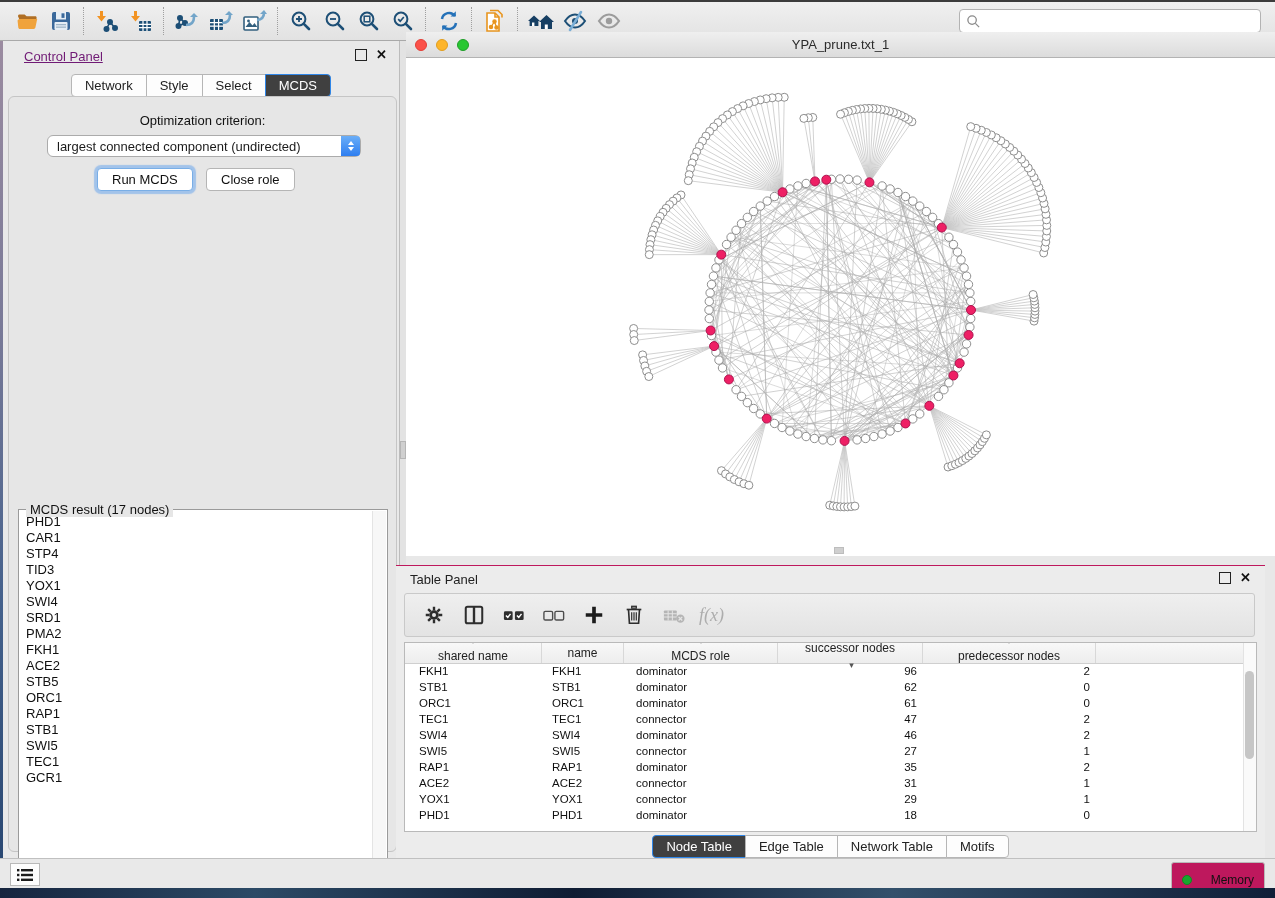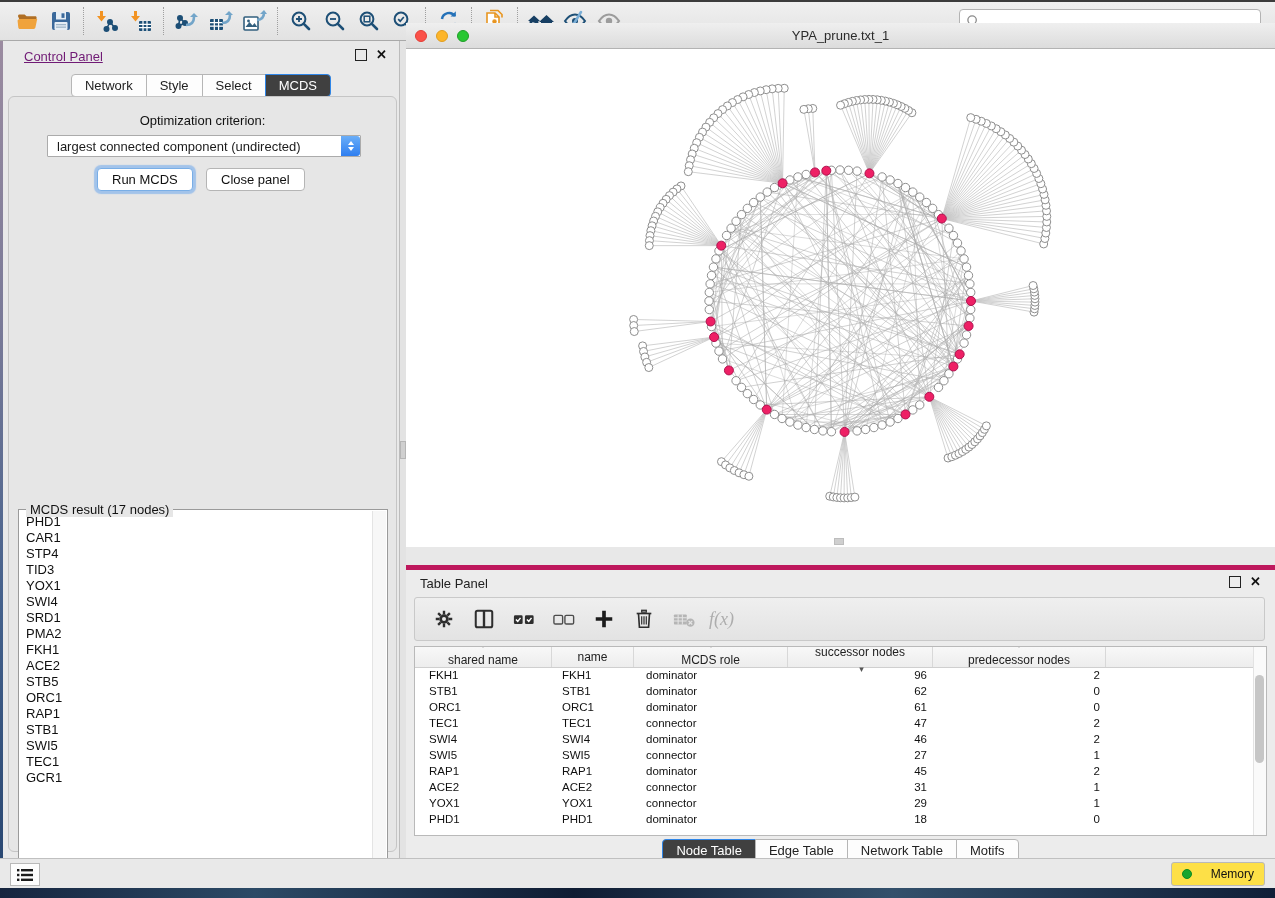--- a/index.html
+++ b/index.html
@@ -30,51 +30,51 @@
   .close-x{font-size:13px;font-weight:bold;color:#111;line-height:10px;}
   #cp-tabs{position:absolute;left:0;top:33px;width:100%;display:flex;justify-content:center;}
   .tab{border:1px solid #b6b6b6;background:#fdfdfd;padding:3px 13px;font-size:13px;margin-left:-1px;color:#222;}
   .tab:first-child{border-radius:4px 0 0 4px;margin-left:0;}
   .tab:last-child{border-radius:0 4px 4px 0;}
   .tab.active{background:#404040;border-color:#2f86e8;color:#fff;}
   #cp-inner{position:absolute;left:5px;top:55px;width:387px;height:754px;background:#e6e6e6;
             border:1px solid #c5c5c5;border-radius:6px;}
   #opt-label{position:absolute;left:0;top:16px;width:100%;text-align:center;font-size:13px;color:#111;}
   #criterion{position:absolute;left:38px;top:38px;width:314px;height:22px;background:#fff;border:1px solid #ababab;
-             border-radius:1px;display:flex;align-items:center;box-sizing:border-box;}
+             border-radius:6px;display:flex;align-items:center;box-sizing:border-box;}
   #criterion .sel-text{flex:1;font-size:13px;padding-left:9px;white-space:nowrap;overflow:hidden;}
   #criterion .stepper{width:19px;height:20px;border-radius:0 3px 3px 0;background:linear-gradient(#6aaef8,#2e7ef0);
              display:flex;flex-direction:column;align-items:center;justify-content:center;gap:2px;}
   .chev-up{width:0;height:0;border-left:3.5px solid transparent;border-right:3.5px solid transparent;border-bottom:4px solid #fff;}
   .chev-dn{width:0;height:0;border-left:3.5px solid transparent;border-right:3.5px solid transparent;border-top:4px solid #fff;}
   .cp-btn{position:absolute;top:71px;height:23px;background:#fff;border:1px solid #b5b5b5;border-radius:4px;
           font:13px "Liberation Sans",sans-serif;color:#111;padding:0 14px;}
   #run-btn{left:88px;border-color:#79aee6;box-shadow:0 0 1px 3px rgba(106,166,236,.55);}
   #close-btn{left:197px;}
   #result-box{position:absolute;left:9px;top:412px;width:368px;height:371px;background:#fff;border:1px solid #9a9a9a;}
   #result-legend{position:absolute;left:7px;top:-8px;background:#e6e6e6;padding:0 4px;font-size:13px;color:#111;}
   #mcds-list{position:absolute;left:1px;top:4px;width:350px;bottom:4px;overflow:hidden;}
   .mcds-item{font-size:13px;line-height:16px;padding-left:6px;color:#101010;}
   #mcds-scroll{position:absolute;right:1px;top:1px;width:13px;bottom:1px;background:#f7f7f7;border-left:1px solid #e4e4e4;}
   
   #v-splitter{position:absolute;left:400px;top:41px;width:6px;height:817px;background:#e3e3e3;}
   #v-grip{position:absolute;left:0;top:400px;width:6px;height:18px;background:#cfcfcf;border:1px solid #b5b5b5;box-sizing:border-box;}
   
-  #net-window{position:absolute;left:406px;top:23px;width:869px;height:524px;}
+  #net-window{position:absolute;left:406px;top:32px;width:869px;height:524px;}
   #net-titlebar{position:absolute;left:0;top:0;width:100%;height:26px;background:linear-gradient(#efefef,#dcdcdc);
                 border-bottom:1px solid #b3b3b3;box-sizing:border-box;}
   .tl{position:absolute;top:7px;width:12px;height:12px;border-radius:50%;}
   #tl-red{left:9px;background:#fb5149;border:1px solid #e33e37;box-sizing:border-box;}
   #tl-yellow{left:30px;background:#fdb52a;border:1px solid #e09e1f;box-sizing:border-box;}
   #tl-green{left:51px;background:#28c732;border:1px solid #1f9e28;box-sizing:border-box;}
   #net-title{position:absolute;left:0;top:5px;width:100%;text-align:center;font-size:13px;color:#2b2b2b;}
   #net-canvas{position:absolute;left:0;top:26px;width:869px;height:498px;background:#fff;}
   #net-grip{position:absolute;left:428px;top:489px;width:10px;height:7px;background:#cfcfcf;border:1px solid #bdbdbd;box-sizing:border-box;}
   
-  #table-panel{position:absolute;left:406px;top:565px;width:869px;height:293px;background:#ececec;border-top:5px solid #be185d;box-sizing:border-box;}
+  #table-panel{position:absolute;left:396px;top:565px;width:869px;height:293px;background:#ececec;border-top:1px solid #be185d;box-sizing:border-box;}
   #tp-title{position:absolute;left:14px;top:6px;font-size:13px;color:#222;}
   #tp-winbtns{right:14px;top:6px;}
   #tp-toolbar{position:absolute;left:8px;top:27px;width:851px;height:44px;background:linear-gradient(#efefef,#e3e3e3);
               border:1px solid #c9c9c9;border-radius:3px;box-sizing:border-box;display:flex;align-items:center;padding-left:14px;gap:10px;}
   .tp-icon{width:30px;height:30px;display:flex;align-items:center;justify-content:center;}
   #fx-label{font-family:"Liberation Serif",serif;font-style:italic;font-size:18px;color:#adadad;}
   #ntable{position:absolute;left:8px;top:76px;width:853px;height:190px;background:#fff;border:1px solid #b9b9b9;box-sizing:border-box;overflow:hidden;}
   #thead{display:flex;height:20px;border-bottom:1px solid #cfcfcf;background:linear-gradient(#f8f8f8,#ededed);}
   .hcell{display:flex;align-items:center;justify-content:center;gap:5px;font-size:12px;color:#222;
          border-right:1px solid #d8d8d8;box-sizing:border-box;height:100%;flex-direction:column;}
@@ -88,22 +88,22 @@
   .tcell.c2{width:154px;padding-left:12px;}
   .tcell.c3{width:145px;text-align:right;padding-right:6px;}
   .tcell.c4{width:173px;text-align:right;padding-right:6px;}
   #t-scroll{position:absolute;right:0;top:0;width:12px;height:100%;background:#fafafa;border-left:1px solid #e3e3e3;}
   #t-thumb{position:absolute;left:1px;top:28px;width:9px;height:88px;background:#c6c6c6;border-radius:5px;}
   #bottom-tabs{position:absolute;left:0;top:269px;width:100%;display:flex;justify-content:center;}
   
   #status-bar{position:absolute;left:0;top:858px;width:1275px;height:30px;background:#e9e9e9;border-top:1px solid #c0c0c0;box-sizing:border-box;}
   #list-btn{position:absolute;left:10px;top:4px;width:28px;height:21px;background:#fdfdfd;border:1px solid #b9b9b9;
             display:flex;align-items:center;justify-content:center;}
-  #memory-btn{position:absolute;right:10px;top:3px;height:22px;background:#fde047;border:1px solid #b9b9b9;border-radius:3px;
-              display:flex;align-items:center;gap:19px;padding:0 10px;font-size:12px;color:#111;}
+  #memory-btn{position:absolute;right:10px;top:3px;height:22px;background:#be185d;border:1px solid #b9b9b9;border-radius:3px;
+              display:flex;align-items:center;gap:19px;padding:6px 10px;font-size:12px;color:#111;}
   #mem-dot{width:10px;height:10px;border-radius:50%;background:#17a62e;border:1px solid #0e8a22;box-sizing:border-box;}
 </style>
 </head>
 <body>
 
 <div id="app">
 
   <div id="top-strip"></div>
 
   <div id="toolbar">
@@ -282,21 +282,21 @@
     <div id="cp-inner">
       <div id="opt-label">Optimization criterion:</div>
       <div id="criterion">
         <span class="sel-text">largest connected component (undirected)</span>
         <span class="stepper">
             <span class="chev-up"></span>
             <span class="chev-dn"></span>
           </span>
       </div>
       <button class="cp-btn" id="run-btn">Run MCDS</button>
-      <button class="cp-btn" id="close-btn">Close panel</button>
+      <button class="cp-btn" id="close-btn">Close role</button>
       <div id="result-box">
         <div id="result-legend">MCDS result (17 nodes)</div>
         <div id="mcds-list">
             <div class="mcds-item">PHD1</div>
             <div class="mcds-item">CAR1</div>
             <div class="mcds-item">STP4</div>
             <div class="mcds-item">TID3</div>
             <div class="mcds-item">YOX1</div>
             <div class="mcds-item">SWI4</div>
             <div class="mcds-item">SRD1</div>
@@ -1073,21 +1073,21 @@
             <div class="tcell c0">SWI5</div>
             <div class="tcell c1">SWI5</div>
             <div class="tcell c2">connector</div>
             <div class="tcell c3">27</div>
             <div class="tcell c4">1</div>
           </div>
           <div class="trow">
             <div class="tcell c0">RAP1</div>
             <div class="tcell c1">RAP1</div>
             <div class="tcell c2">dominator</div>
-            <div class="tcell c3">45</div>
+            <div class="tcell c3">35</div>
             <div class="tcell c4">2</div>
           </div>
           <div class="trow">
             <div class="tcell c0">ACE2</div>
             <div class="tcell c1">ACE2</div>
             <div class="tcell c2">connector</div>
             <div class="tcell c3">31</div>
             <div class="tcell c4">1</div>
           </div>
           <div class="trow">

